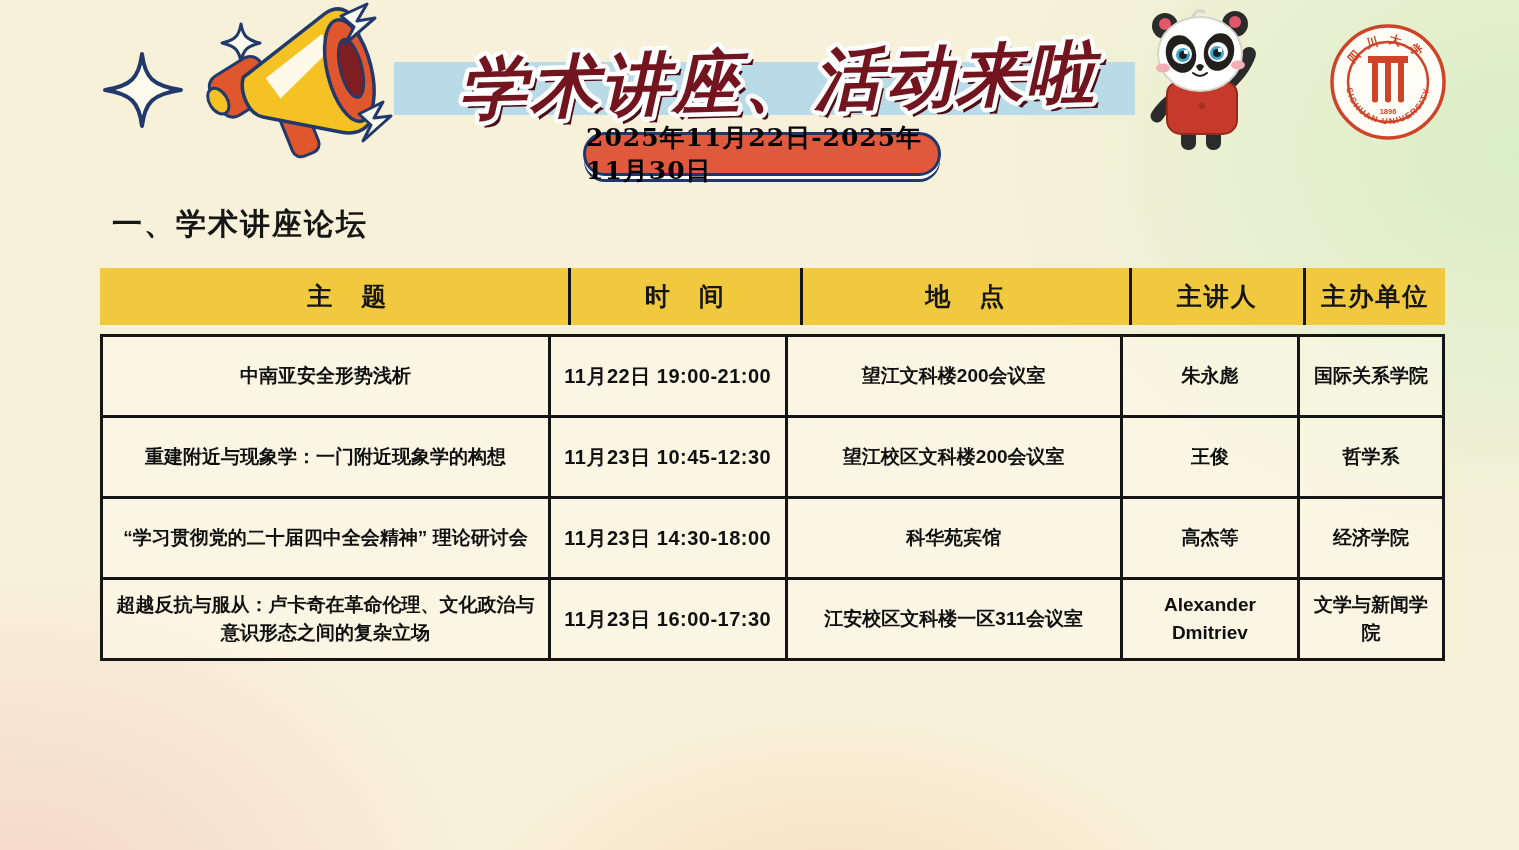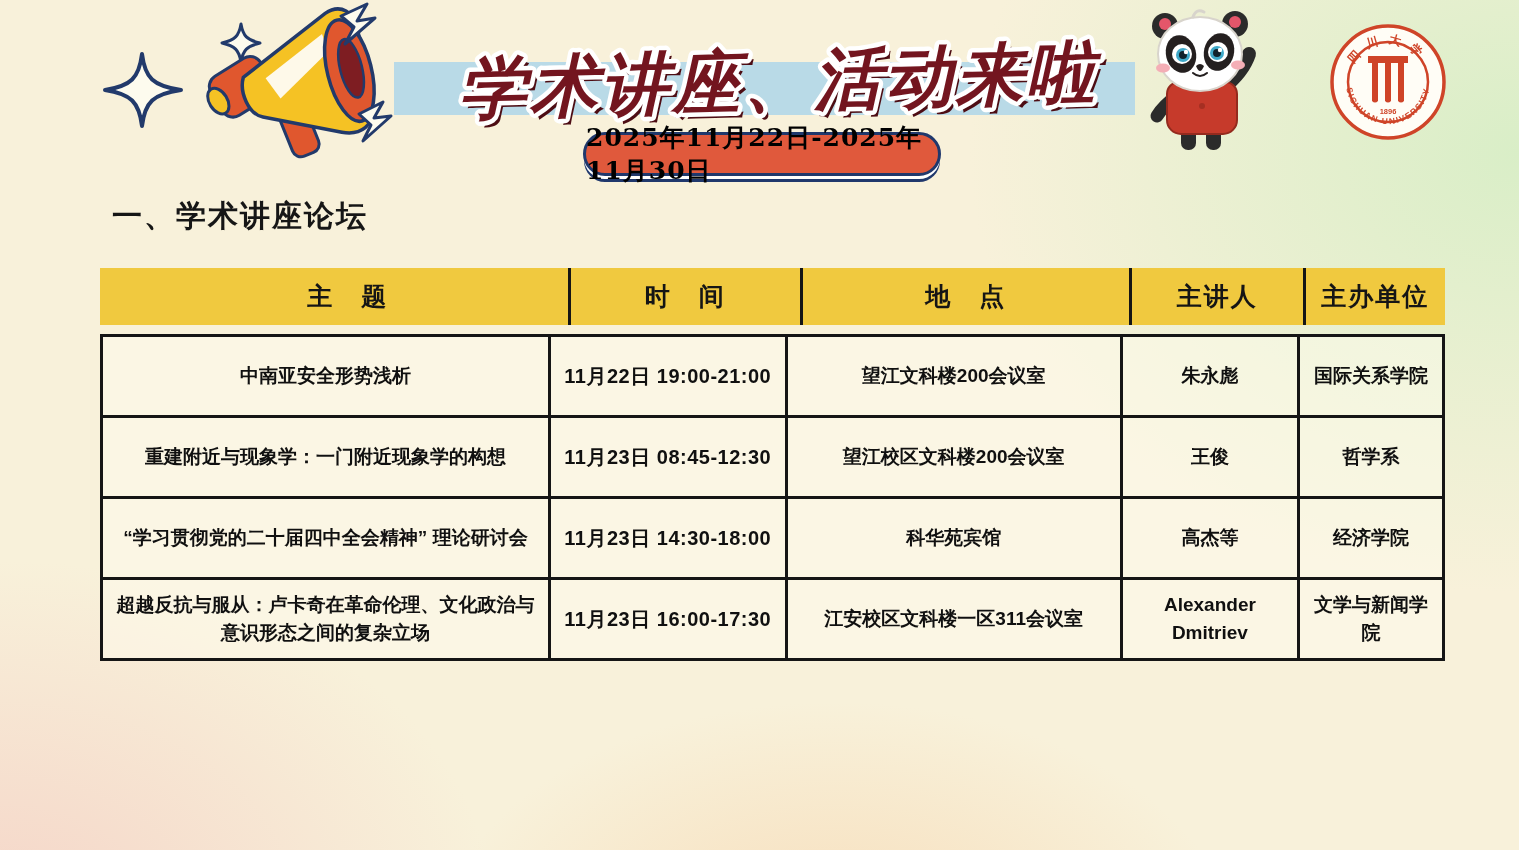--- a/index.html
+++ b/index.html
@@ -25,21 +25,21 @@
   .date-badge {
     position:absolute; left:583px; top:132px; width:358px; height:44px;
     background:#e0593c; border:3px solid #20386c; border-radius:26px;
     box-shadow:0 4px 0 -1px #ffffff, 0 7px 0 -1px #20386c;
     display:flex; align-items:center; justify-content:center;
     color:#000000; font-family:"DejaVu Serif", serif; font-weight:bold; font-size:25px; letter-spacing:1px;
   }
   .art { position:absolute; overflow:visible; }
   
   .section-heading {
-    position:absolute; left:112px; top:196px;
+    position:absolute; left:112px; top:204px;
     font-size:30px; font-weight:bold; color:#161616; letter-spacing:2px;
   }
   
   .lecture-table { position:absolute; left:100px; top:268px; width:1345px; }
   .thead { display:flex; height:57px; background:#f0c93f;padding-left:28px; }
   .hcell {
     display:flex; align-items:center; justify-content:center;
     font-weight:bold; font-size:25px; color:#151515; letter-spacing:2px;
   }
   .hcell + .hcell { border-left:3px solid #151515; }
@@ -176,21 +176,21 @@
       <tbody>
           <tr>
             <td class="c0">中南亚安全形势浅析</td>
             <td class="c1">11月22日 19:00-21:00</td>
             <td class="c2">望江文科楼200会议室</td>
             <td class="c3">朱永彪</td>
             <td class="c4">国际关系学院</td>
           </tr>
           <tr>
             <td class="c0">重建附近与现象学：一门附近现象学的构想</td>
-            <td class="c1">11月23日 08:45-12:30</td>
+            <td class="c1">11月23日 10:45-12:30</td>
             <td class="c2">望江校区文科楼200会议室</td>
             <td class="c3">王俊</td>
             <td class="c4">哲学系</td>
           </tr>
           <tr>
             <td class="c0">“学习贯彻党的二十届四中全会精神” 理论研讨会</td>
             <td class="c1">11月23日 14:30-18:00</td>
             <td class="c2">科华苑宾馆</td>
             <td class="c3">高杰等</td>
             <td class="c4">经济学院</td>

